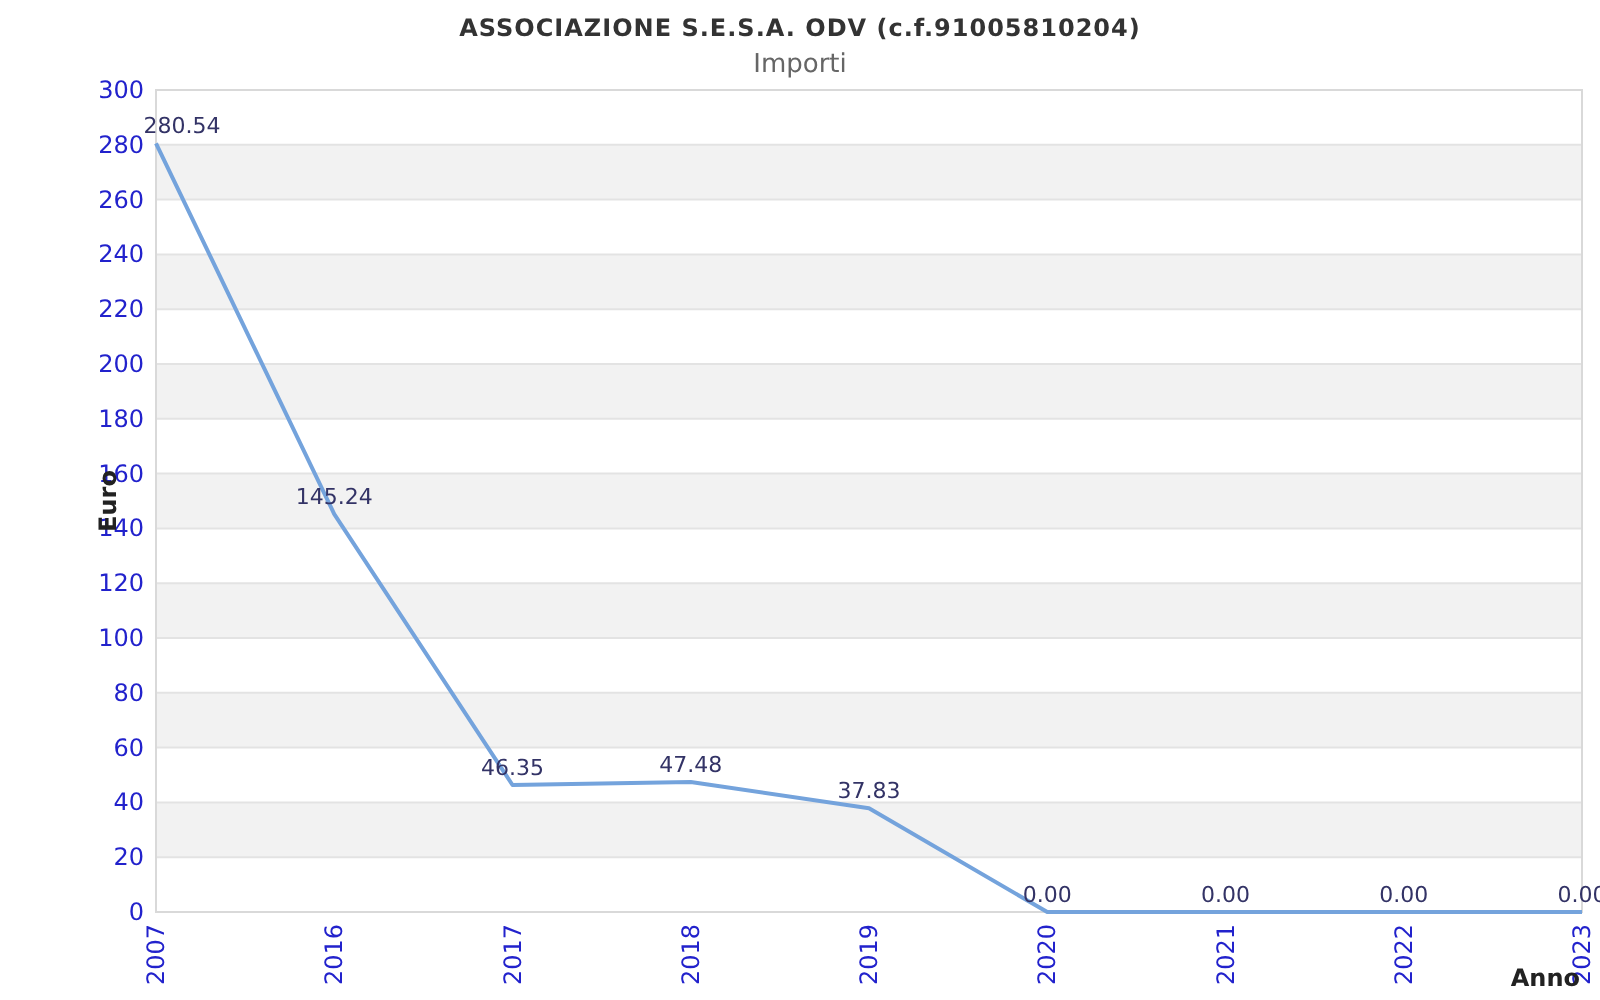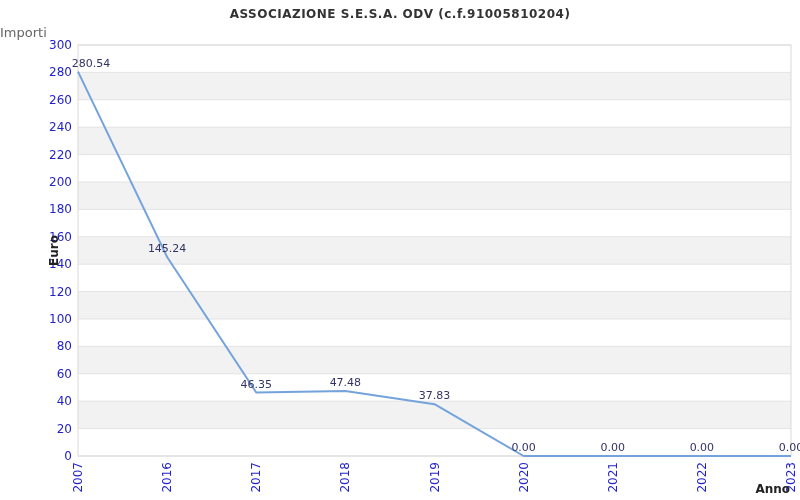--- a/index.html
+++ b/index.html
@@ -12,21 +12,21 @@
   }
   .chart-wrap { position: absolute; inset: 0; padding-left: 48px; }
   .chart-title {
     position: absolute; top: 7px; left: 0; width: 800px;
     text-align: center;
     font-size: 12px; font-weight: bold; letter-spacing: 0.5px;
     color: #333333;
   }
   .chart-subtitle {
     position: absolute; top: 25px; left: 0; width: 800px;
-    text-align: left;
+    text-align: center;
     font-size: 13px;
     color: #666666;
   }
   svg { position: absolute; top: 0; left: 0; }
   svg text { font-family: "DejaVu Sans", sans-serif; }
   .ytick { font-size: 12px; }
   .xtick { font-size: 12px; }
   .ptlabel { font-size: 11px; }
   .axlabel { font-size: 12px; font-weight: bold; }
 </style>

